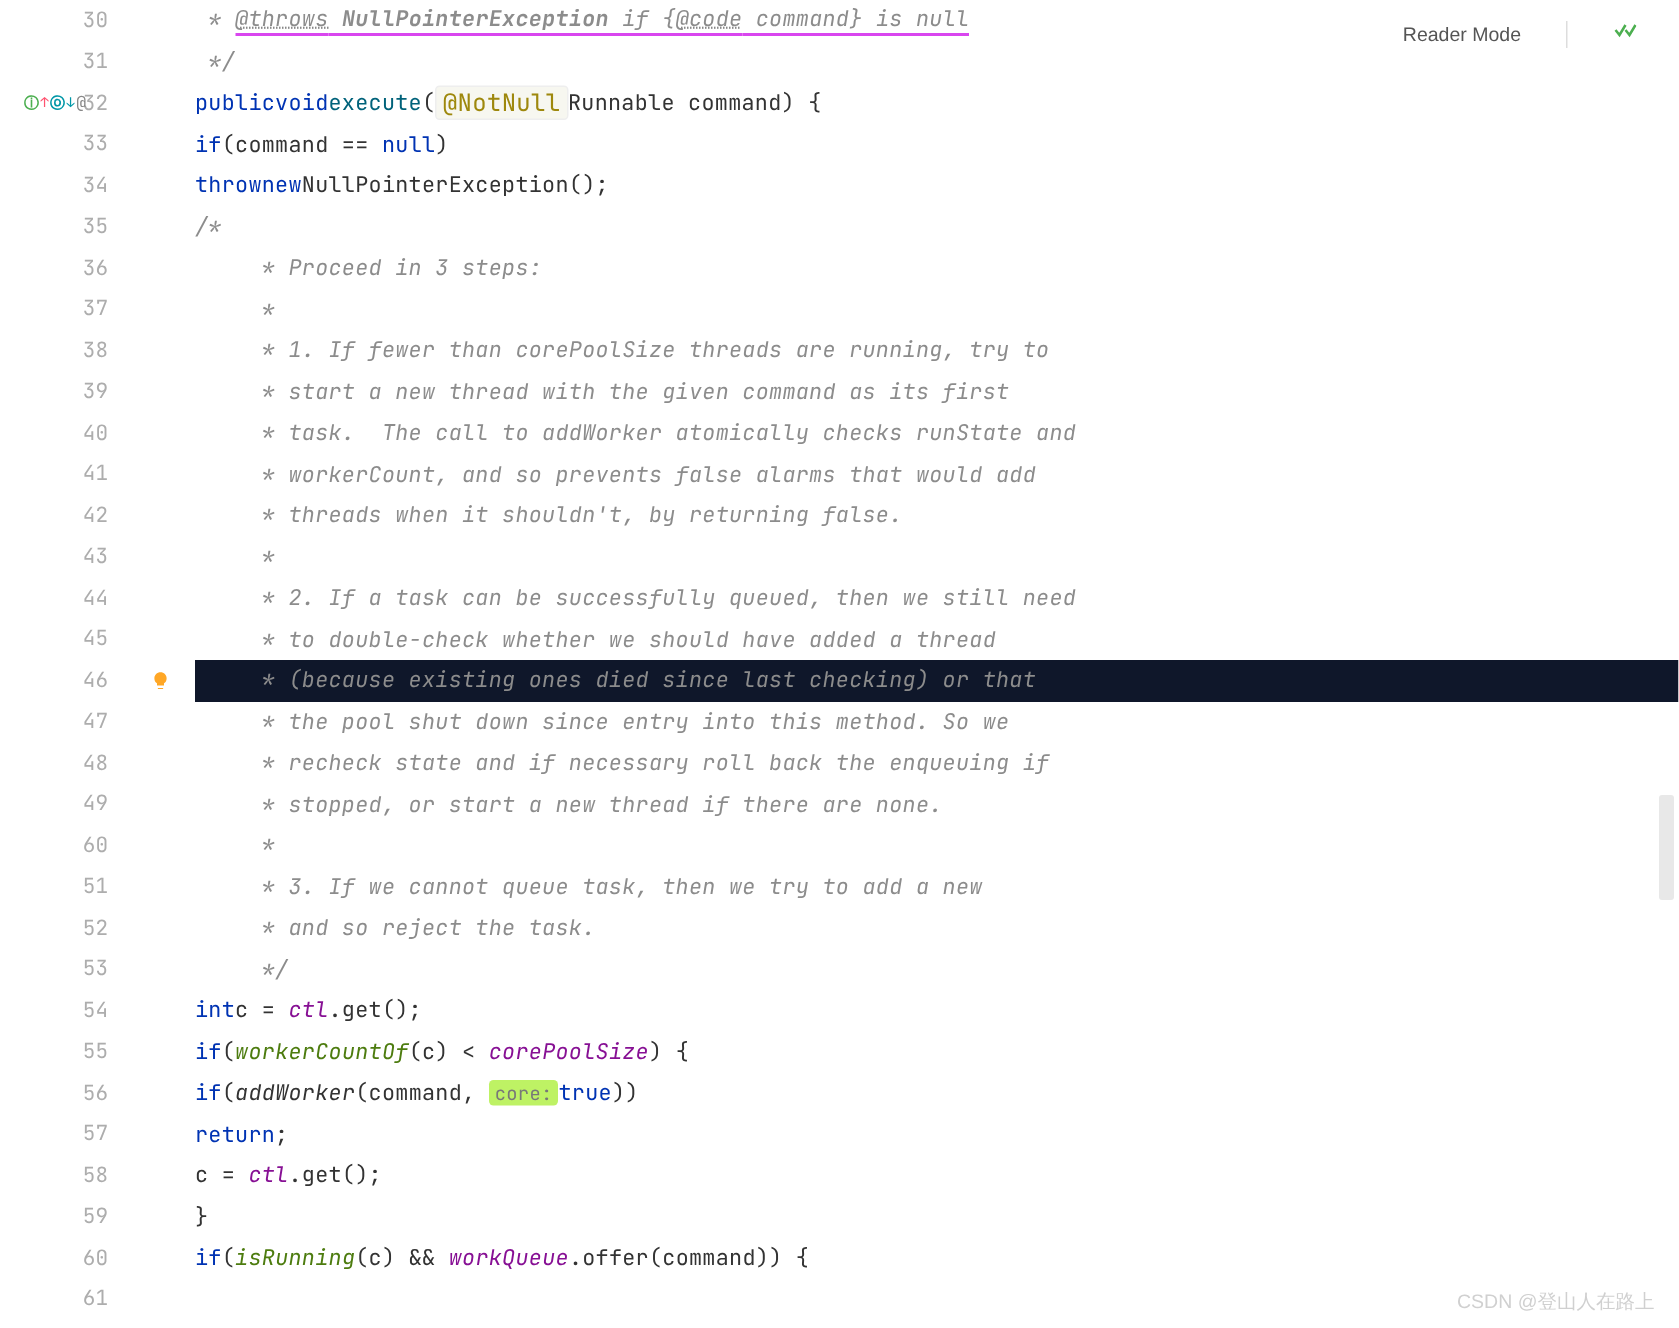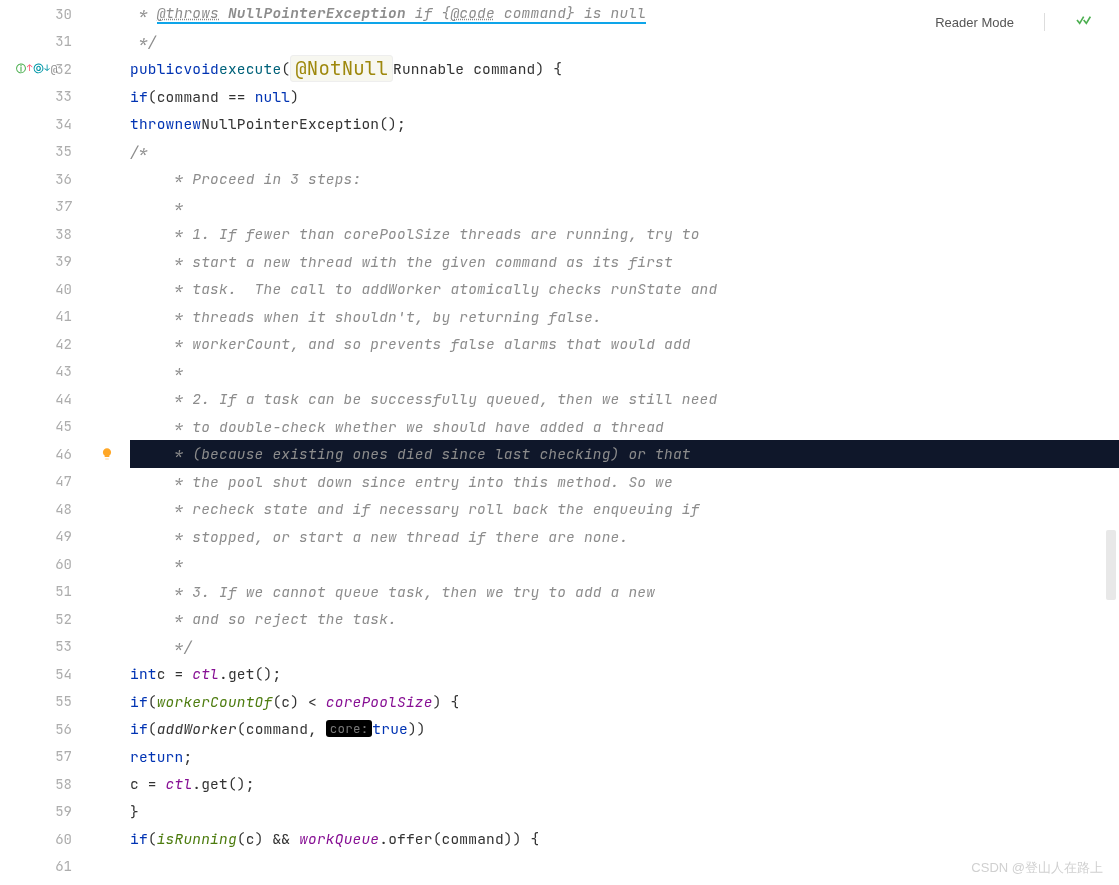--- a/index.html
+++ b/index.html
@@ -93,26 +93,26 @@
 .code-row.highlighted {
   background: #0f172a;
 }
 .kw { color: #0033b3; }
 .method-def { color: #00627a; }
 .method-call { color: #4d7c0f; font-style: italic; }
 .method-call-plain { color: #333; font-style: italic;}
 .field { color: #871094; font-style: italic; }
 .comment { color: #8c8c8c; font-style: italic; }
 .comment-doc { color: #8c8c8c; font-style: italic; }
-.annotation { color: #9e880d; background: #f7f7f0; border: 1px solid #eee; border-radius: 3px; padding: 0 4px; font-size: 19px; font-style: normal;}
-.param-hint { color: #787878; background: #000000; border-radius: 3px; padding: 0 4px; font-size: 12.5px; font-style: normal;}
+.annotation { color: #9e880d; background: #f7f7f0; border: 1px solid #eee; border-radius: 3px; padding: 0 4px; font-size: 16px; font-style: normal;}
+.param-hint { color: #787878; background: #bef264; border-radius: 3px; padding: 0 4px; font-size: 12.5px; font-style: normal;}
 .punc { color: #333; }
 .ident { color: #333; }
 .dotted-u { text-decoration: underline dotted #888; }
-.underline-blue { border-bottom: 2px solid #0ea5e9; }
+.underline-blue { border-bottom: 2px solid #d946ef; }
 .bold-doc { font-weight: bold; color: #8c8c8c; font-style: italic;}
 .scrollbar {
   position: absolute;
   right: 2px;
   top: 0;
   width: 14px;
   height: 100%;
   background: transparent;
 }
 .scrollbar-thumb {
@@ -171,21 +171,21 @@
       <div class="gutter-row">
         <span class="line-num" style="margin-left: -8px;">34</span>
       </div>
       <div class="gutter-row">
         <span class="line-num" style="margin-left: -8px;">35</span>
       </div>
       <div class="gutter-row">
         <span class="line-num" style="margin-left: -8px;">36</span>
       </div>
       <div class="gutter-row">
-        <span class="line-num" style="margin-left: -8px; font-style: italic;">37</span>
+        <span class="line-num" style="margin-left: -8px;">37</span>
       </div>
       <div class="gutter-row">
         <span class="line-num" style="margin-left: -8px;">38</span>
       </div>
       <div class="gutter-row">
         <span class="line-num" style="margin-left: -8px;">39</span>
       </div>
       <div class="gutter-row">
         <span class="line-num" style="margin-left: -8px;">40</span>
       </div>
@@ -261,22 +261,22 @@
       <div class="code-row"><span></span>    <span class="comment-doc"> */</span></div>
       <div class="code-row"><span></span><span class="kw">public</span> <span class="kw">void</span> <span class="method-def">execute</span><span class="punc">(</span> <span class="annotation">@NotNull</span> <span class="ident">Runnable command) {</span></div>
       <div class="code-row"><span></span>        <span class="kw">if</span> <span class="punc">(command == </span><span class="kw">null</span><span class="punc">)</span></div>
       <div class="code-row"><span></span>            <span class="kw">throw</span> <span class="kw">new</span> <span class="ident">NullPointerException();</span></div>
       <div class="code-row"><span></span>        <span class="comment">/*</span></div>
       <div class="code-row"><span></span>    <span class="comment">     * Proceed in 3 steps:</span></div>
       <div class="code-row"><span></span>    <span class="comment">     *</span></div>
       <div class="code-row"><span></span>    <span class="comment">     * 1. If fewer than corePoolSize threads are running, try to</span></div>
       <div class="code-row"><span></span>    <span class="comment">     * start a new thread with the given command as its first</span></div>
       <div class="code-row"><span></span>    <span class="comment">     * task.  The call to addWorker atomically checks runState and</span></div>
+      <div class="code-row"><span></span>    <span class="comment">     * workerCount, and so prevents false alarms that would add</span></div>
       <div class="code-row"><span></span>    <span class="comment">     * threads when it shouldn't, by returning false.</span></div>
-      <div class="code-row"><span></span>    <span class="comment">     * workerCount, and so prevents false alarms that would add</span></div>
       <div class="code-row"><span></span>    <span class="comment">     *</span></div>
       <div class="code-row"><span></span>    <span class="comment">     * 2. If a task can be successfully queued, then we still need</span></div>
       <div class="code-row"><span></span>    <span class="comment">     * to double-check whether we should have added a thread</span></div>
       <div class="code-row highlighted"><span></span>    <span class="comment">     * (because existing ones died since last checking) or that</span></div>
       <div class="code-row"><span></span>    <span class="comment">     * the pool shut down since entry into this method. So we</span></div>
       <div class="code-row"><span></span>    <span class="comment">     * recheck state and if necessary roll back the enqueuing if</span></div>
       <div class="code-row"><span></span>    <span class="comment">     * stopped, or start a new thread if there are none.</span></div>
       <div class="code-row"><span></span>    <span class="comment">     *</span></div>
       <div class="code-row"><span></span>    <span class="comment">     * 3. If we cannot queue task, then we try to add a new</span></div>
       <div class="code-row"><span></span>    <span class="comment">     * and so reject the task.</span></div>

